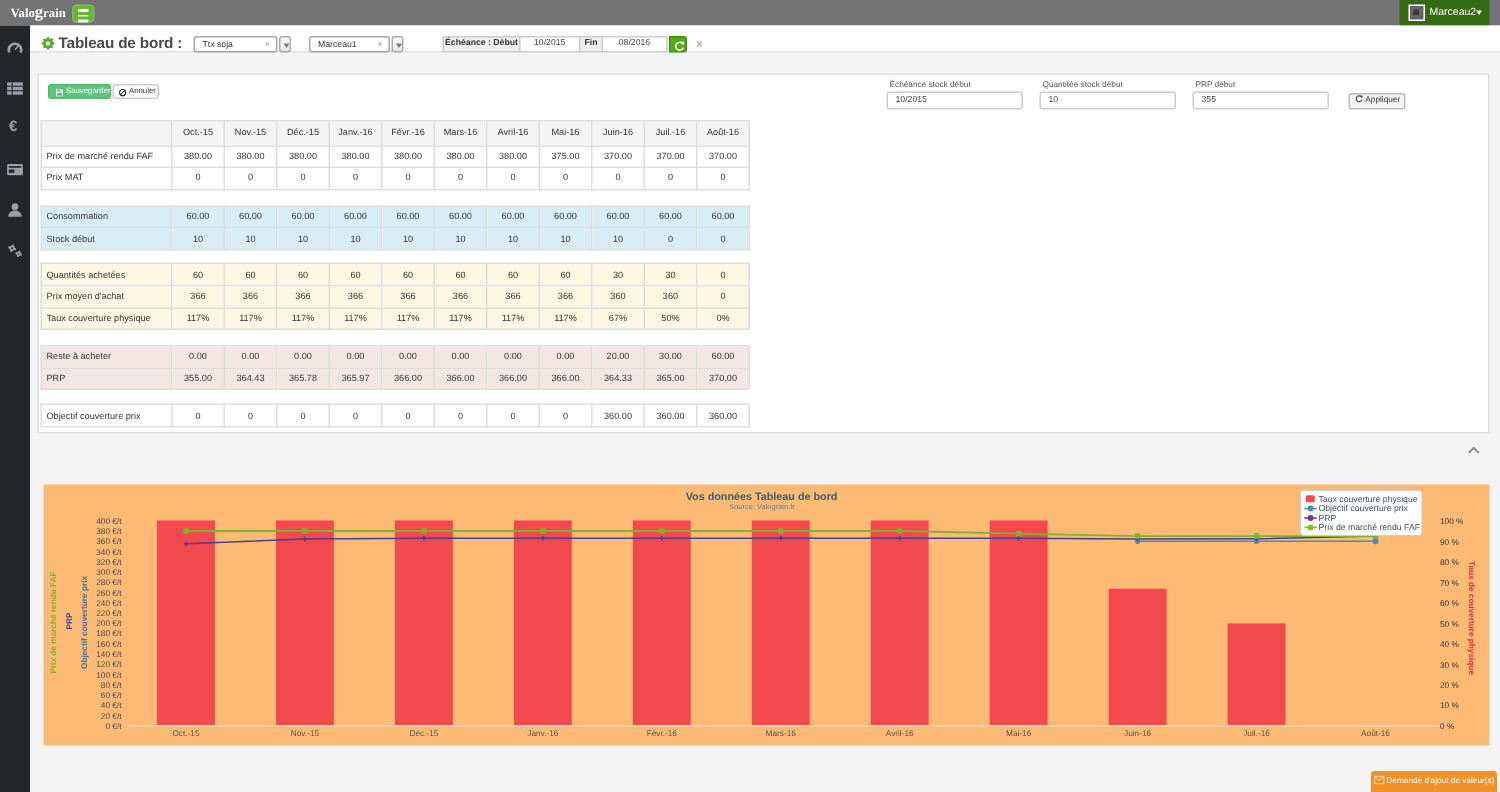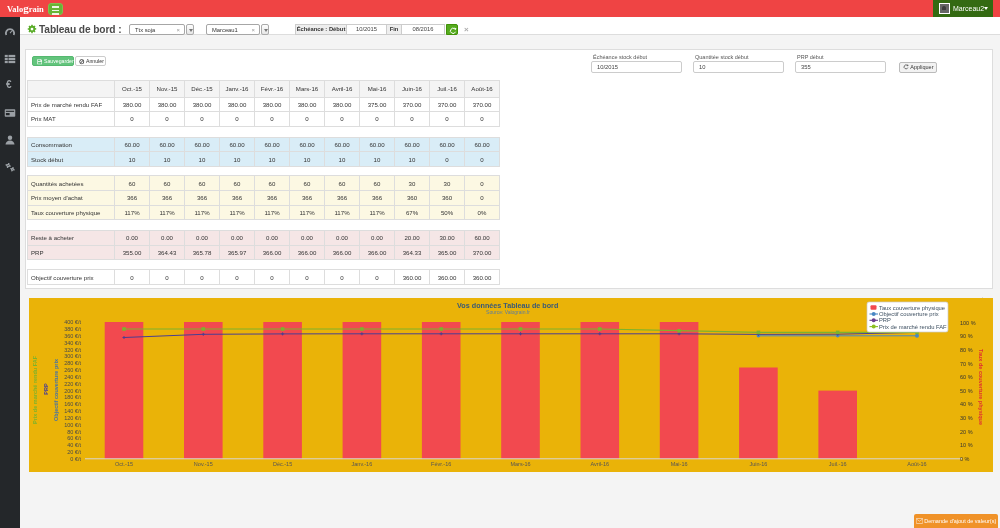--- a/index.html
+++ b/index.html
@@ -1,21 +1,21 @@
 <!DOCTYPE html>
 <html><head>
 <meta charset="utf-8">
 <style>
 * { margin:0; padding:0; box-sizing:border-box; }
 html,body { width:1000px; height:528px; overflow:hidden; }
 body { font-family:"Liberation Sans", sans-serif; background:#f4f4f4; position:relative; }
 .abs { position:absolute; }
 
 
-#navbar { left:0; top:0; width:1000px; height:17px; background:#ef4444; }
+#navbar { left:0; top:0; width:1000px; height:17px; background:#737373; }
 #logo { left:7px; top:2px; color:#fff; font-family:"Liberation Serif", serif; font-size:8.5px; font-weight:bold; }
 #burger { left:48px; top:3px; width:15px; height:12px; background:#68b436; border:1px solid #7fc14e; border-radius:3px; }
 #burger div { margin:2px 3px 0 3px; height:1.5px; background:#eef5e5; }
 #usermenu { left:933px; top:0; width:60px; height:17px; background:#346a12; color:#fff; }
 #avatar { left:6px; top:3px; width:11px; height:11px; background:#666; border:1.5px solid #fff; }
 #avatar:after { content:""; position:absolute; left:2.2px; top:1.6px; width:3.6px; height:4.5px; background:#3c3c3c; border-radius:2px 2px 0 0; }
 #uname { left:20px; top:4.5px; font-size:7px; }
 #ucaret { left:51px; top:7px; width:0; height:0; border-left:2.5px solid transparent; border-right:2.5px solid transparent; border-top:3px solid #fff; }
 
 
@@ -50,21 +50,21 @@
 #dtable td { border:1px solid #ddd; text-align:center; overflow:hidden; white-space:nowrap; padding:0; }
 #dtable td.lbl { text-align:left; padding-left:3px; }
 #dtable tr.hd td { background:#f4f4f4; height:16.5px; }
 #dtable tr.sp td { border:none; background:#fff; }
 #dtable tr.r td { height:14.6px; }
 .bg-i td { background:#d9edf7; }
 .bg-w td { background:#fcf8e3; }
 .bg-d td { background:#f5e6e6; }
 
 
-#chart { left:29px; top:298px; width:964px; height:174px; background:#eab308; }
+#chart { left:29px; top:323px; width:964px; height:174px; background:#fdba74; }
 
 
 #reqbtn { left:914px; top:514px; width:84px; height:14px; background:#f09228; color:#fff; font-size:5.5px; line-height:14px; text-align:center; border-radius:2px 2px 0 0; }
 </style>
 </head>
 <body>
 <div class="abs" id="navbar">
   <div class="abs" id="logo">Valo<span style="font-size:11px;">g</span>rain</div>
   <div class="abs" id="burger">
       <div></div>

